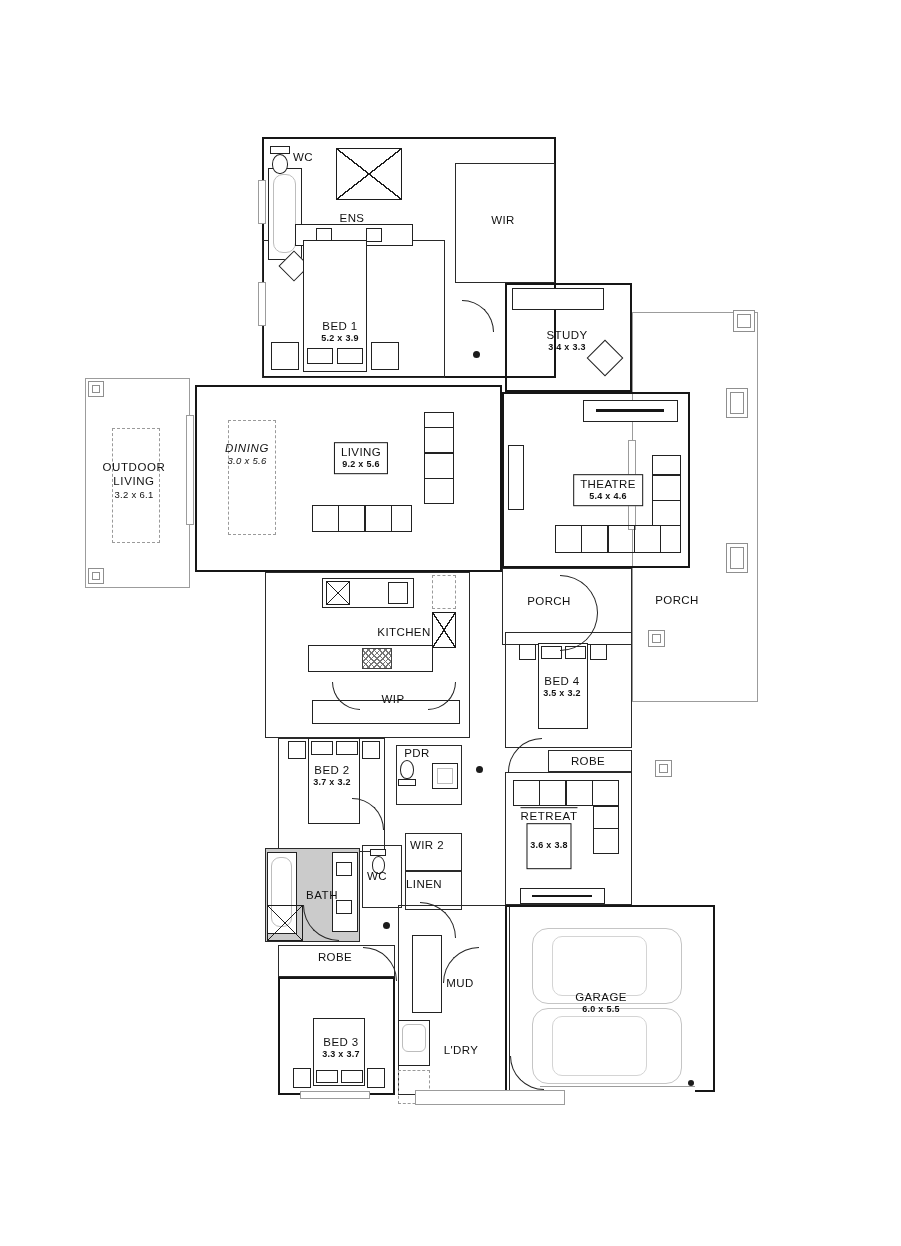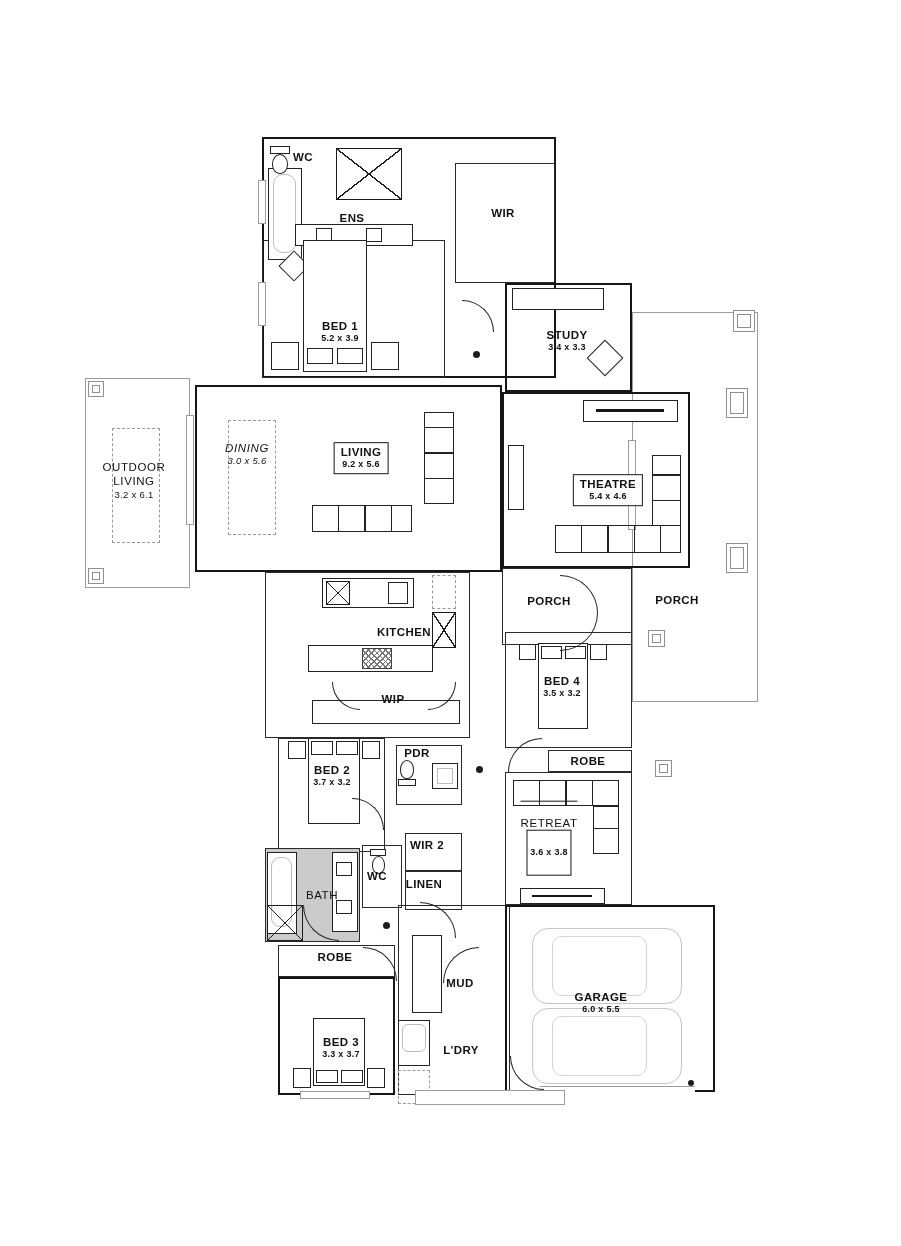--- a/index.html
+++ b/index.html
@@ -29,27 +29,27 @@
   .toilet{border:1.2px solid #222;border-radius:50% 50% 46% 46%;background:#fff;}
   .diam{border:1.3px solid #222;transform:rotate(45deg);background:#fff;}
   .dot{background:#1c1c1c;border-radius:50%;}
   
   .arcTR{border-top:1.2px solid #222;border-right:1.2px solid #222;border-radius:0 100% 0 0;}
   .arcTL{border-top:1.2px solid #222;border-left:1.2px solid #222;border-radius:100% 0 0 0;}
   .arcBR{border-bottom:1.2px solid #222;border-right:1.2px solid #222;border-radius:0 0 100% 0;}
   .arcBL{border-bottom:1.2px solid #222;border-left:1.2px solid #222;border-radius:0 0 0 100%;}
   
   .tag{position:absolute;transform:translate(-50%,-50%);text-align:center;line-height:1.25;z-index:5;}
-  .nm{font-size:11.5px;font-weight:bold;letter-spacing:.4px;white-space:nowrap;}
+  .nm{font-size:11.5px;font-weight:normal;letter-spacing:.4px;white-space:nowrap;}
   .nm.lt{font-weight:normal;letter-spacing:.6px;}
   .dm{font-size:9px;font-weight:bold;letter-spacing:.3px;white-space:nowrap;}
   .dm.lt{font-weight:normal;font-size:9.5px;text-align:center;}
   .boxed{border:1.6px solid #161616;background:#fff;padding:2px 6px;}
   .dmbox{border:1.4px solid #161616;padding:16px 3px;display:inline-block;background:#fff;}
-  .ovl{border-top:1.4px solid #161616;padding-top:14px;text-align:center;}
+  .ovl{border-top:1.4px solid #161616;padding-top:1px;text-align:center;}
   .wrap{white-space:normal;width:84px;}
 </style>
 </head>
 <body>
 
 <div class="plan">
 
   <div class="a w2" style="left:262px;top:137px;width:294px;height:241px;"></div>
   <div class="a w1" style="left:455px;top:163px;width:100px;height:120px;"></div>
   <div class="a w1" style="left:262px;top:240px;width:183px;height:138px;"></div>
@@ -198,21 +198,21 @@
   <div class="a arcBL" style="left:510px;top:1056px;width:34px;height:34px;"></div>
 
   <div class="tag" style="left:303px;top:157px;">
     <div class="nm">WC</div>
     </div>
 
   <div class="tag" style="left:352px;top:218px;">
     <div class="nm">ENS</div>
     </div>
 
-  <div class="tag" style="left:503px;top:213px;">
+  <div class="tag" style="left:503px;top:220px;">
     <div class="nm">WIR</div>
     </div>
 
   <div class="tag" style="left:340px;top:332px;">
     <div class="nm">BED 1</div>
     <div class="dm">5.2 x 3.9</div>
     </div>
 
   <div class="tag" style="left:567px;top:341px;">
     <div class="nm">STUDY</div>

